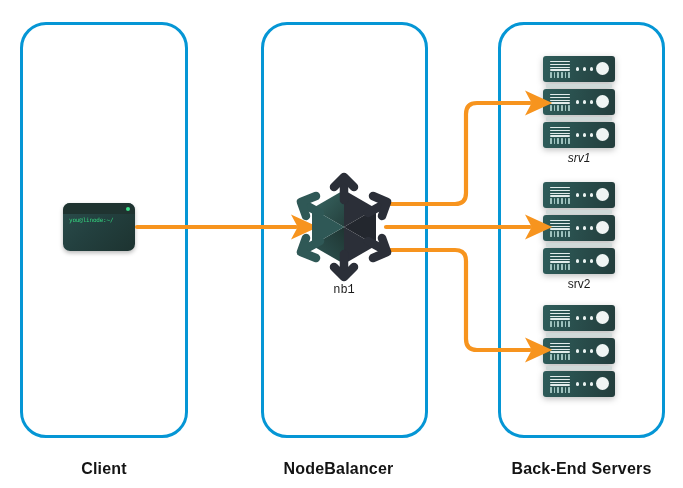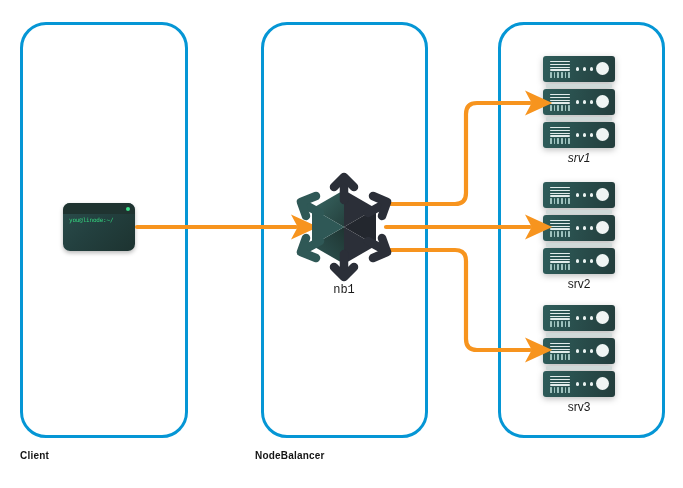--- a/index.html
+++ b/index.html
@@ -15,26 +15,27 @@
   
   .group{
     position:absolute;
     border:3px solid var(--blue,#0596d5);
     border-radius:26px;
     box-sizing:border-box;
     background:transparent;
   }
   .group-label{
     position:absolute;
-    text-align:left;
+    text-align:center;
     font-weight:bold;
-    font-size:10px;
+    font-size:16px;
     color:#141414;
     letter-spacing:.2px;
     white-space:nowrap;
+    margin-top:10px;
   }
 
   
   .node-label{
     position:absolute;
     text-align:center;
     font-size:12px;
     color:#1b1b1b;
     white-space:nowrap;
   }
@@ -118,20 +119,21 @@
 <body>
 
 <div class="stage">
 
   <div class="group" style="left:20px;top:22px;width:168px;height:416px;"></div>
   <div class="group" style="left:261px;top:22px;width:167px;height:416px;"></div>
   <div class="group" style="left:498px;top:22px;width:167px;height:416px;"></div>
 
   <div class="group-label" style="left:20px;top:450px;width:168px;">Client</div>
   <div class="group-label" style="left:255px;top:450px;width:167px;">NodeBalancer</div>
+  <div class="group-label" style="left:498px;top:450px;width:167px;">Back-End Servers</div>
 
   <div class="terminal" style="left:63px;top:203px;">
     <div class="titlebar"></div>
     <div class="dot"></div>
     <div class="prompt">you@linode:~/</div>
   </div>
 
   <div class="server" style="left:543px;top:56px;">
     <div class="unit u1">
       <div class="lines">
@@ -339,21 +341,20 @@
           <i></i>
         </div>
       <div class="dots3">
           <i></i>
           <i></i>
           <i></i>
         </div>
       <div class="knob"></div>
     </div>
   </div>
-  <div class="node-label" style="left:529px;top:400px;width:100px;">srv3</div>
 
   <svg class="overlay" viewBox="0 0 683 488">
     <defs>
       <marker id="arrowhead" markerWidth="7" markerHeight="7" refX="1.2" refY="3" orient="auto" markerUnits="strokeWidth">
         <path d="M0,0 L6.5,3 L0,6 L1.6,3 Z" fill="#f7941e"></path>
       </marker>
       <linearGradient id="hexA" x1="0" y1="0" x2="1" y2="1">
         <stop offset="0%" stop-color="#3b6a66"></stop>
         <stop offset="100%" stop-color="#24403d"></stop>
       </linearGradient>

